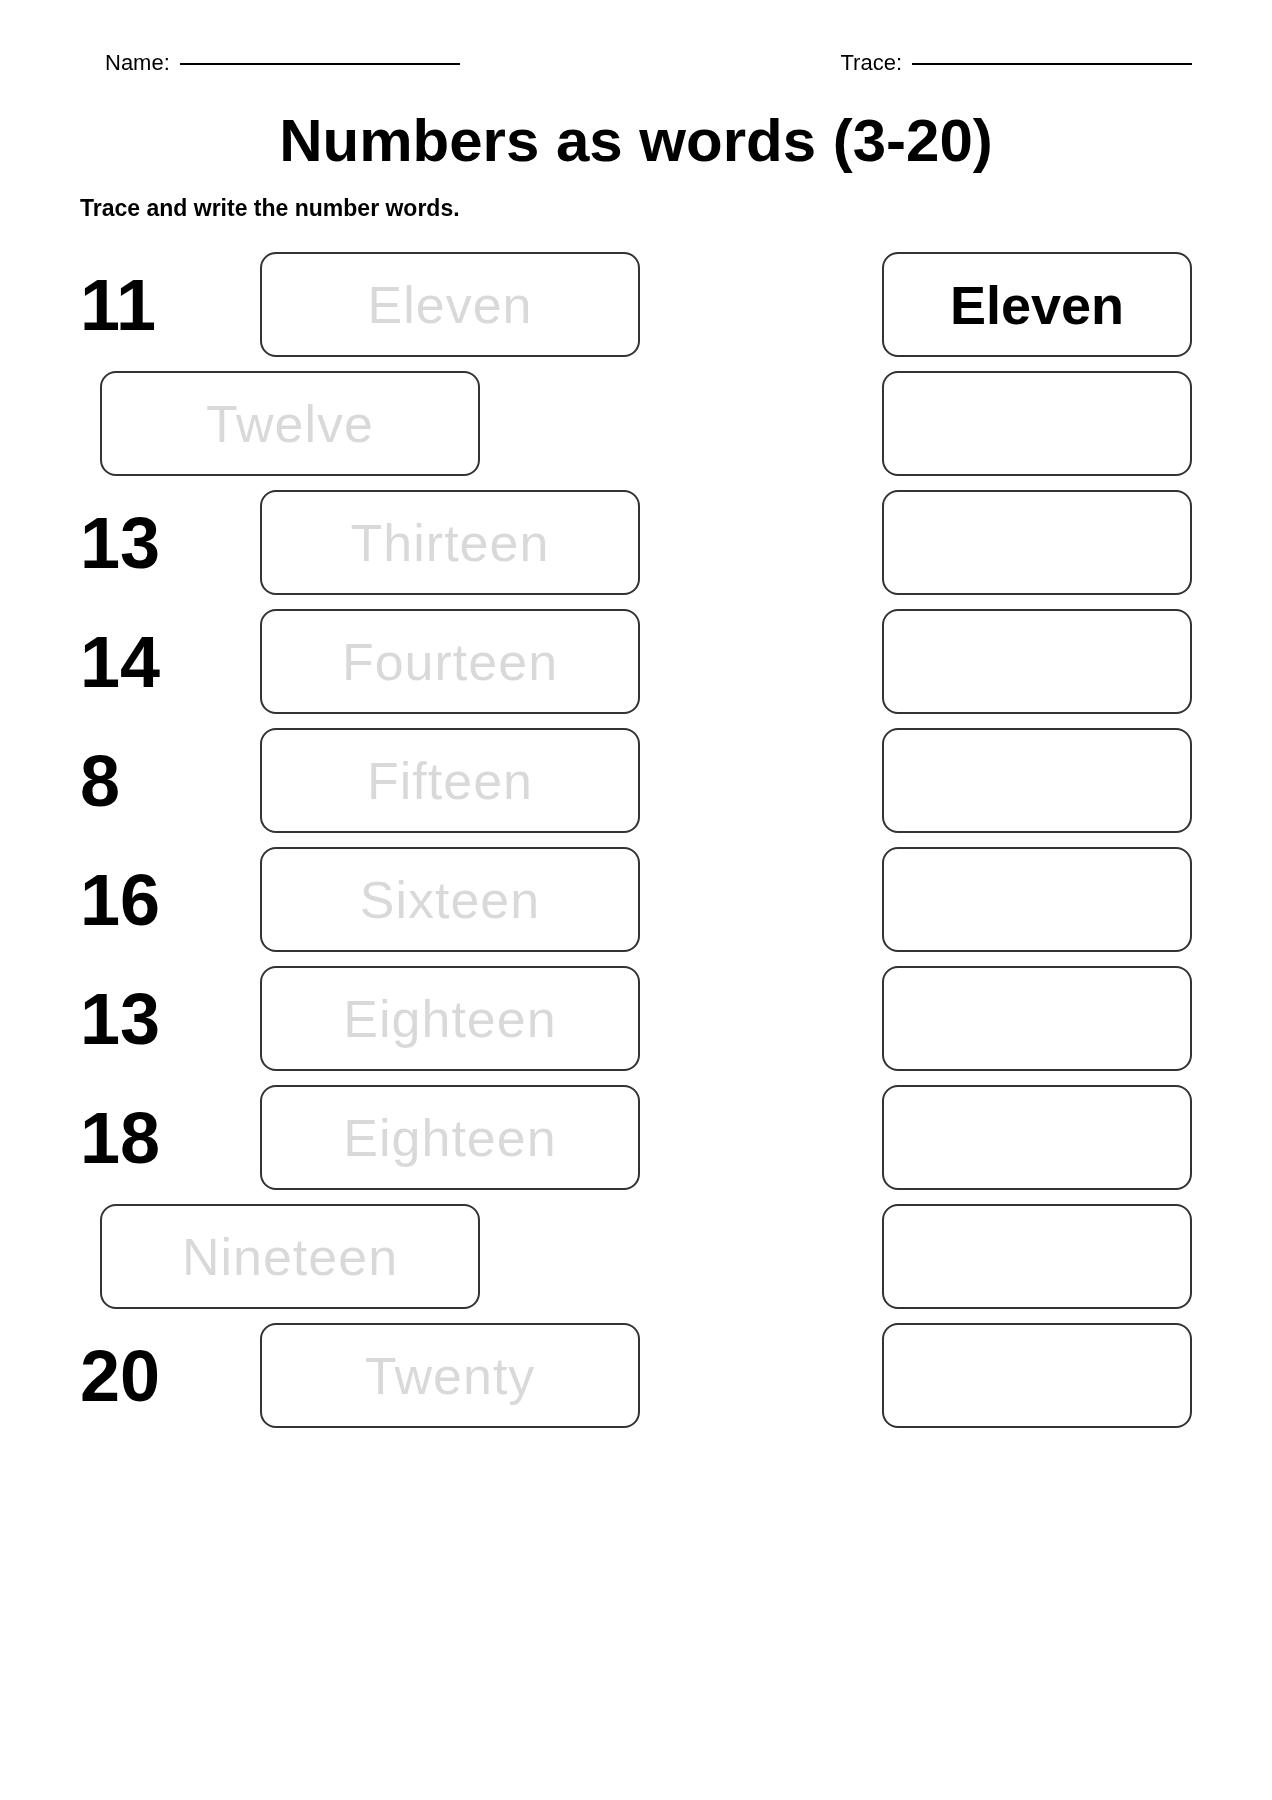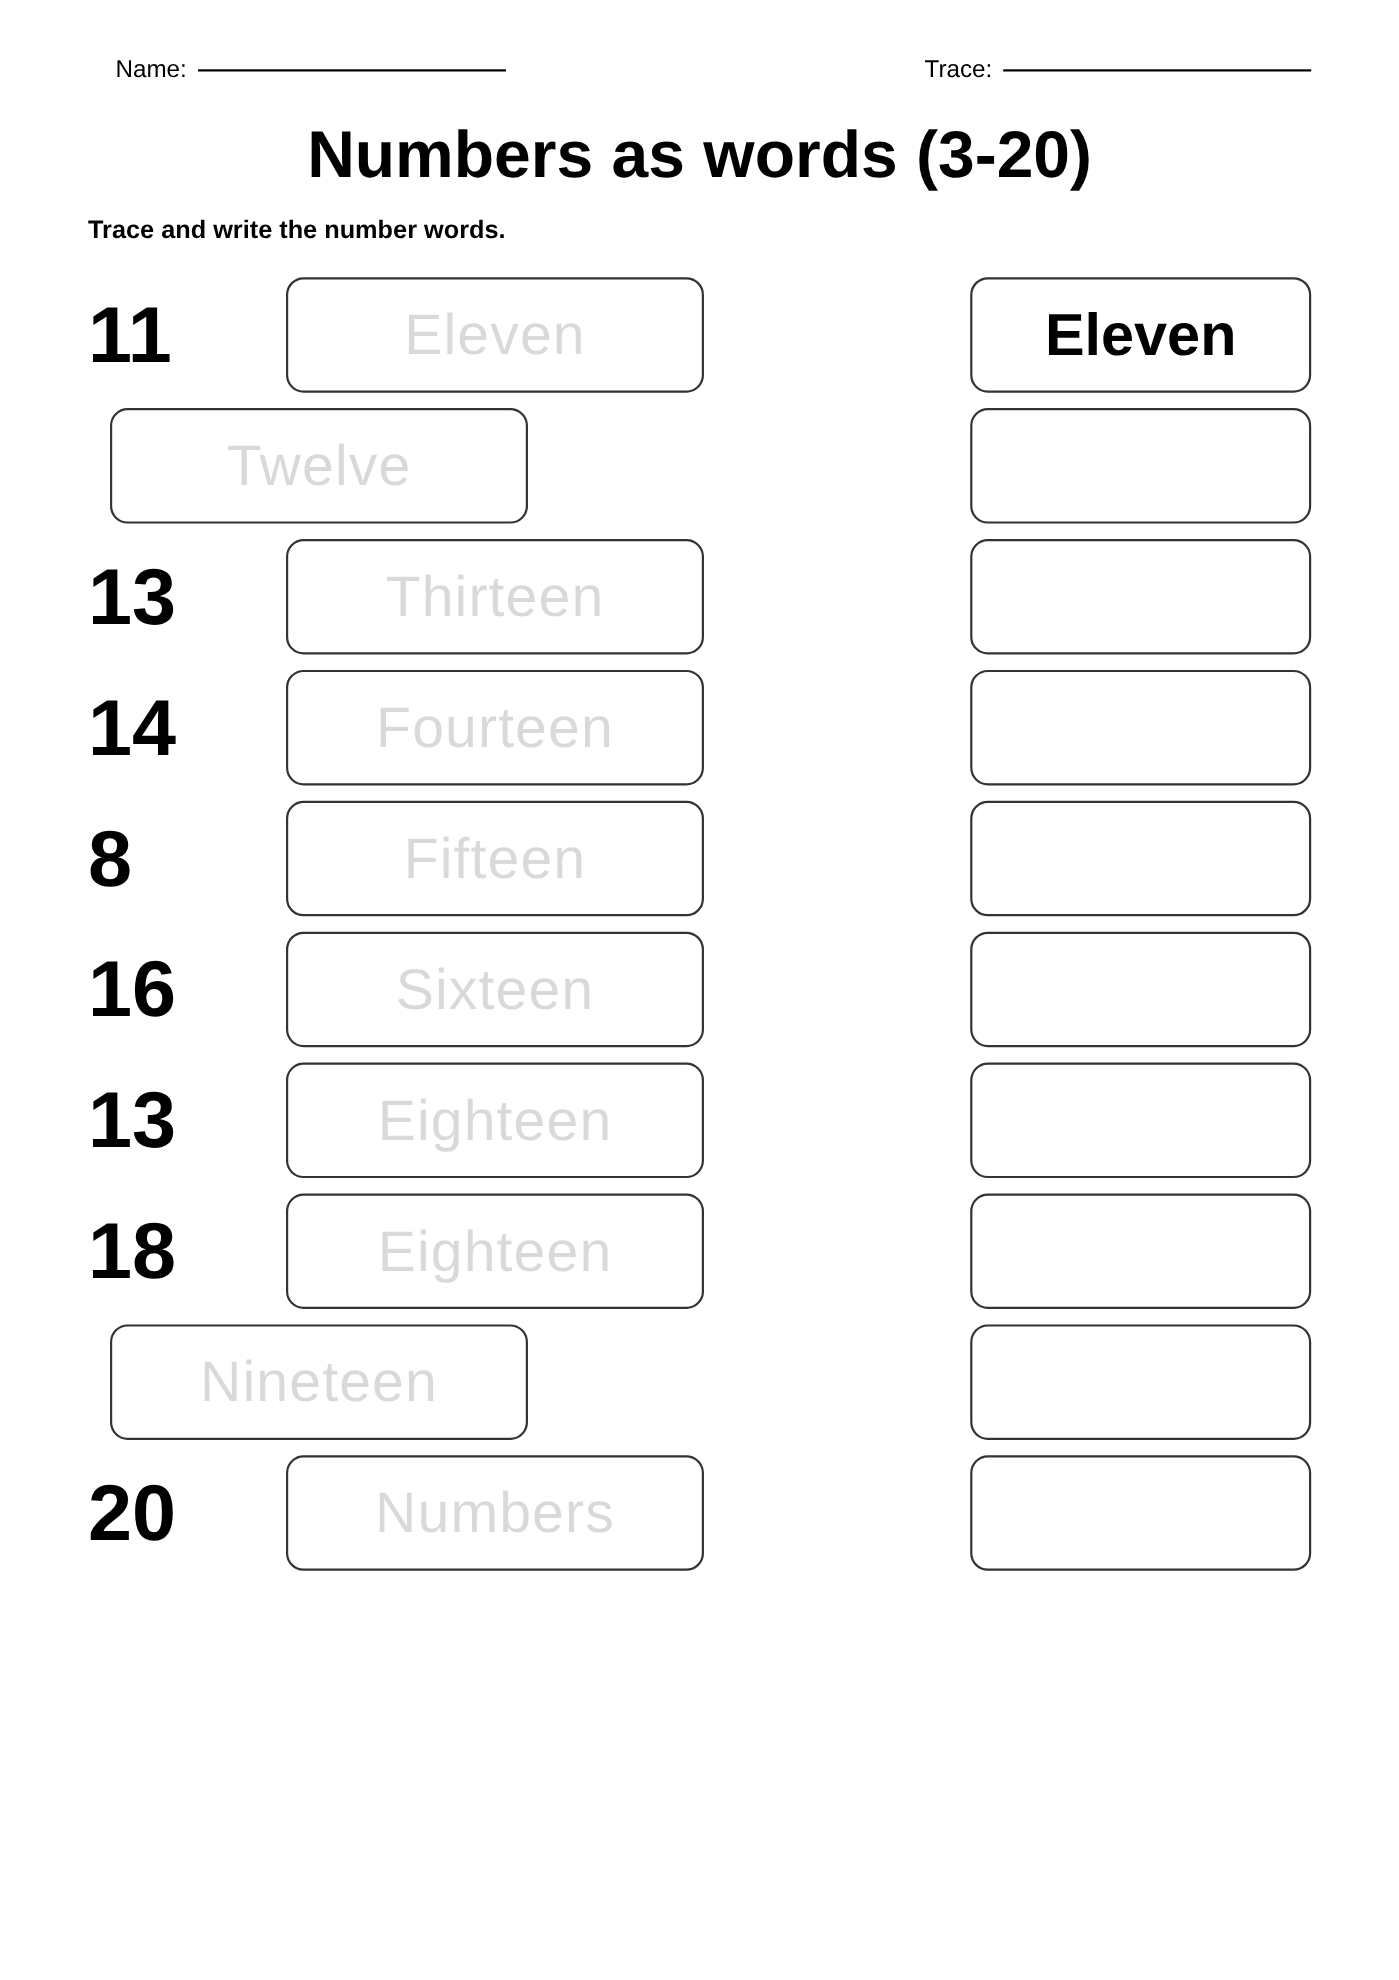--- a/index.html
+++ b/index.html
@@ -234,20 +234,20 @@
       <div class="number-row">
         <div class="trace-box">
           <span class="dotted">Nineteen</span>
         </div>
         <div class="spacer"></div>
         <div class="write-box"></div>
       </div>
       <div class="number-row">
         <div class="number-label">20</div>
         <div class="trace-box">
-          <span class="dotted">Numbers</span>
+          <span class="dotted">Twenty</span>
         </div>
         <div class="spacer"></div>
         <div class="write-box"></div>
       </div>
     </div>
 
 </div>
 
 </body></html>

